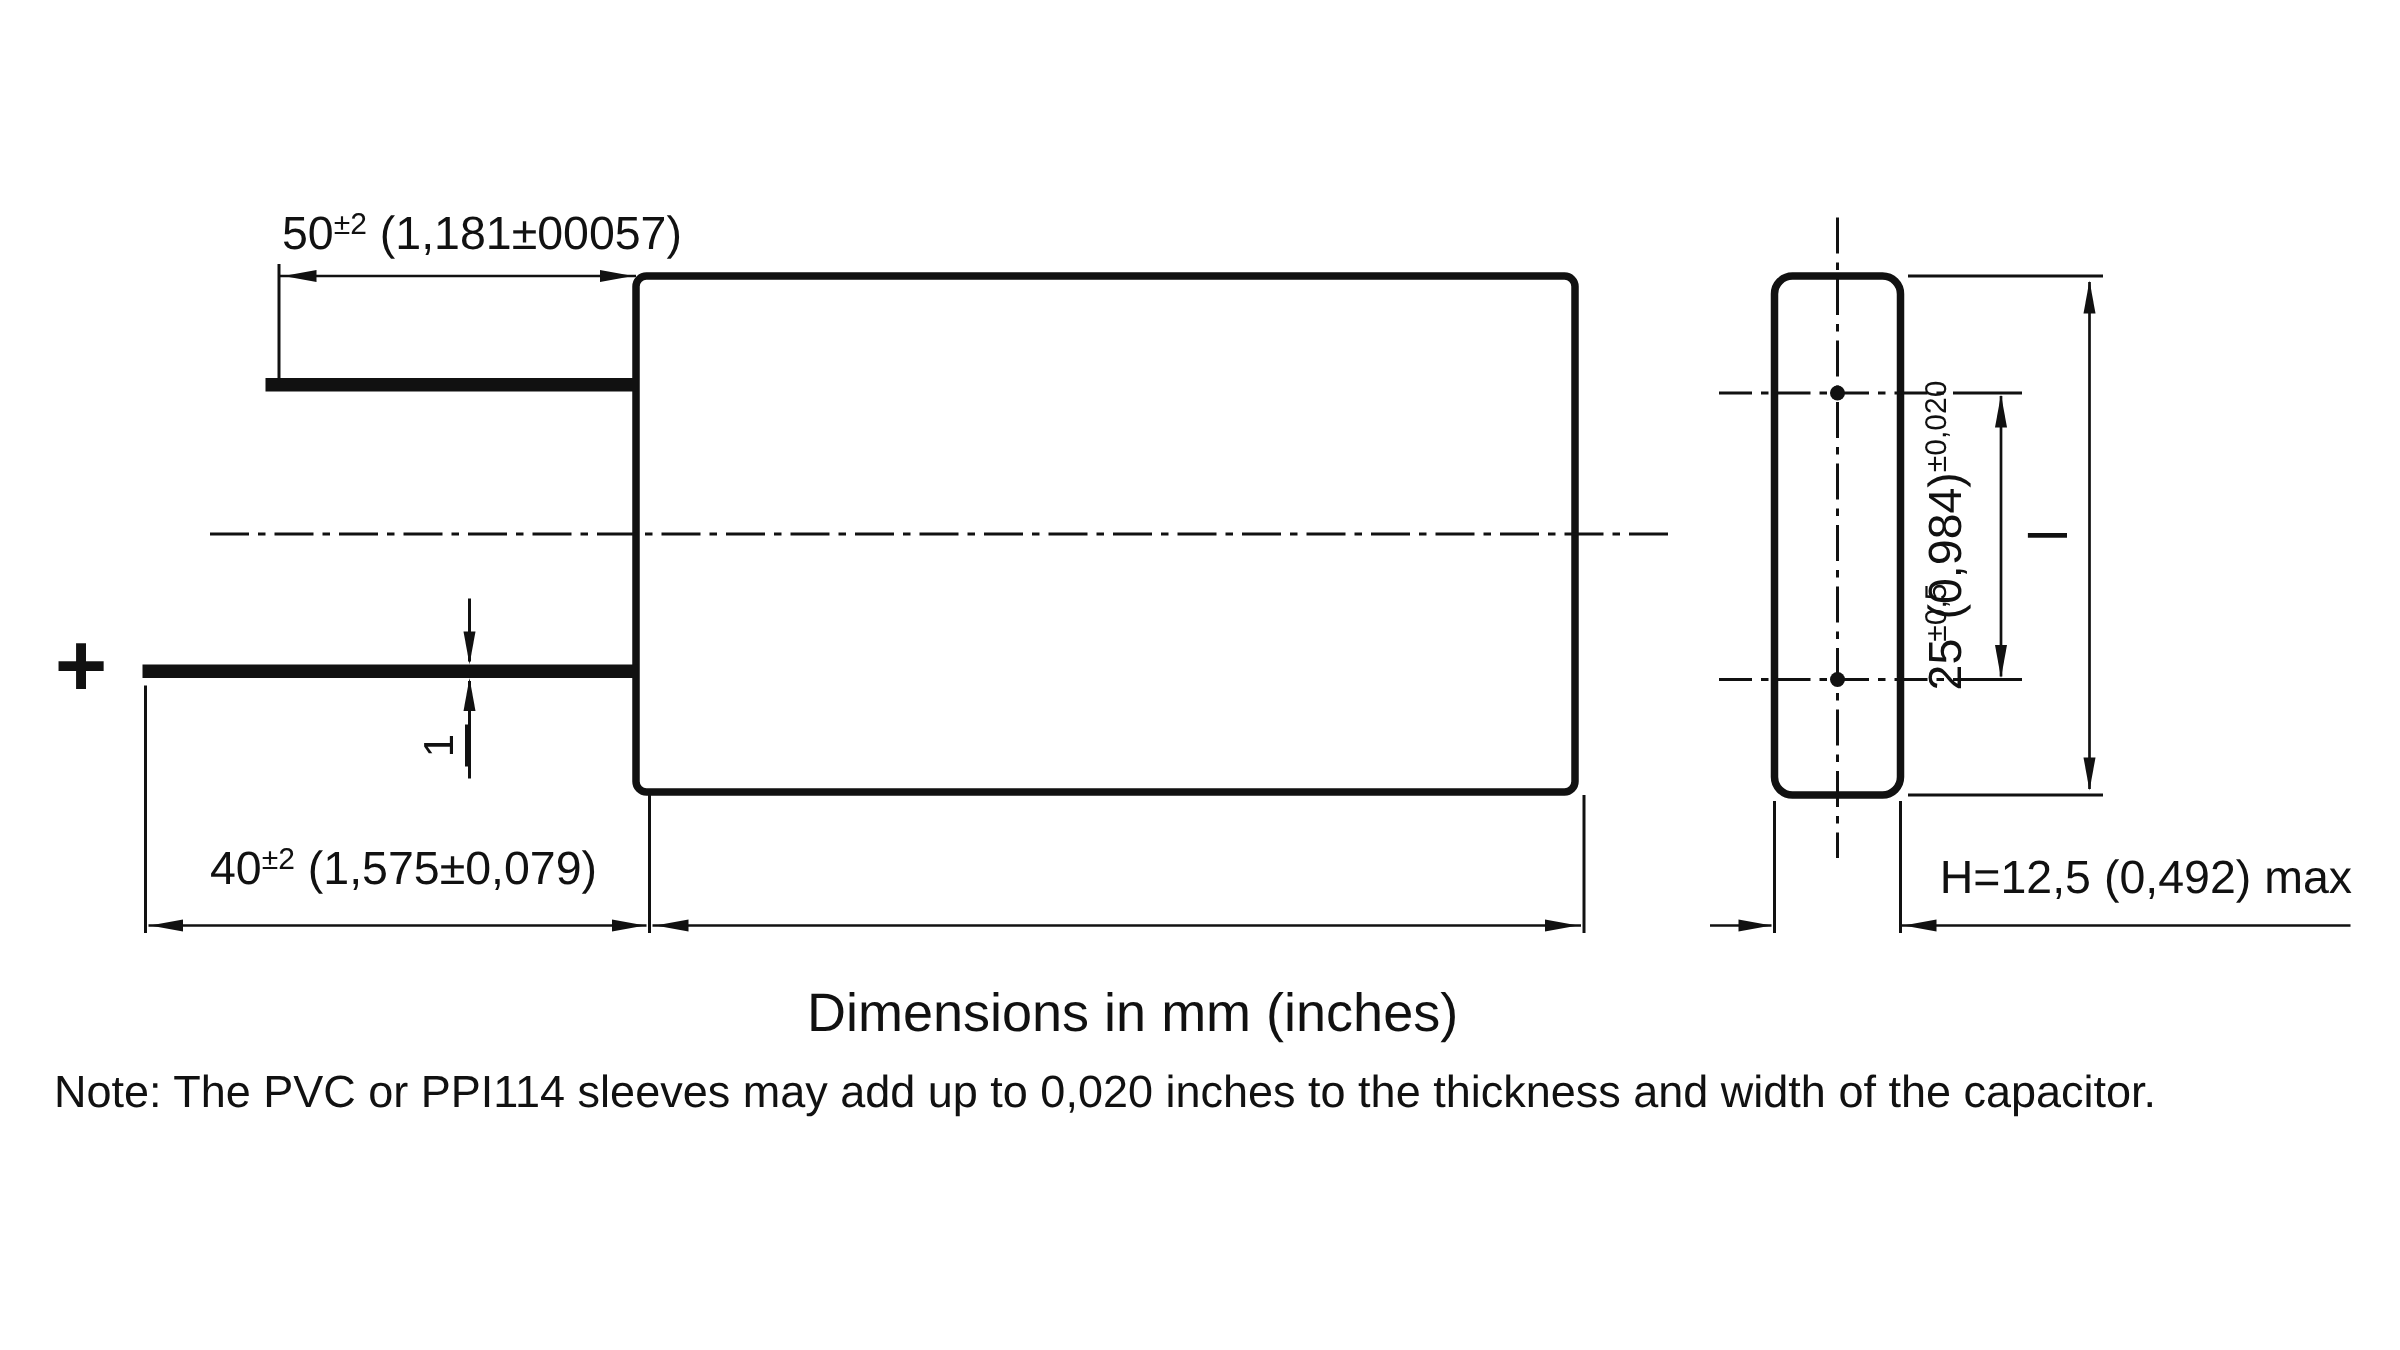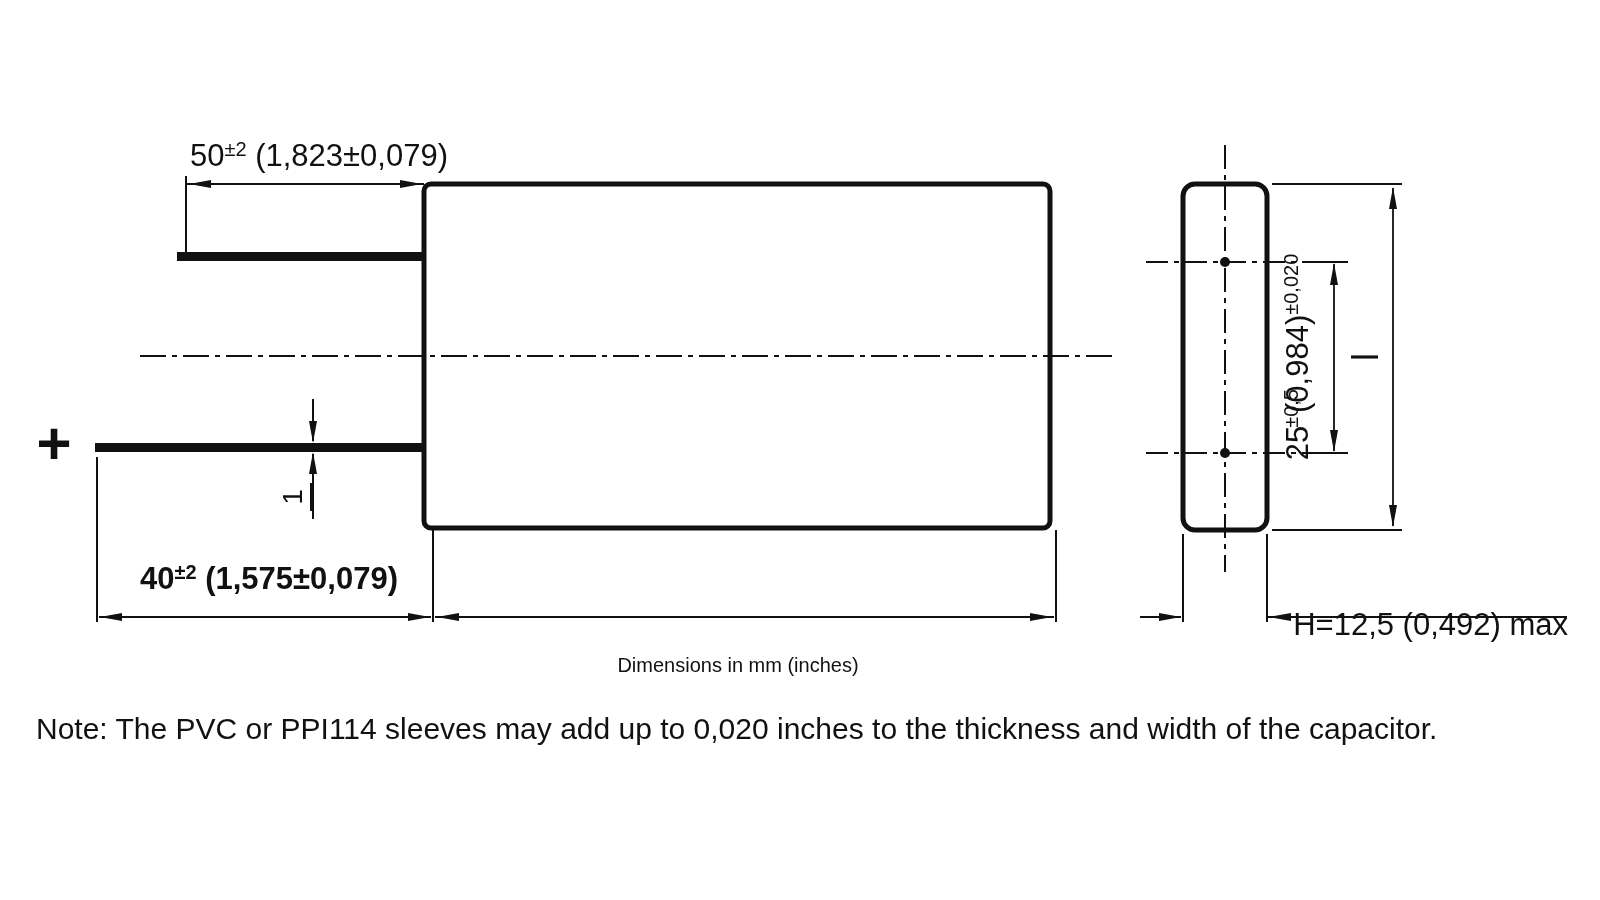--- a/index.html
+++ b/index.html
@@ -6,24 +6,24 @@
   #stage {
     position:relative; width:1600px; height:900px; background:#ffffff;
     font-family:"Liberation Sans","DejaVu Sans",sans-serif; color:#111111;
     overflow:hidden;
   }
   svg { position:absolute; left:0; top:0; }
   .t { position:absolute; font-size:31px; white-space:nowrap; color:#111111; }
   .sup { font-size:20px; vertical-align:10px; letter-spacing:0; }
   .center { text-align:center; }
   .dim30 { left:188px; top:138px; width:262px; }
-  .dim40 { left:118px; top:561px; width:302px;font-weight:bold; }
+  .dim40 { left:118px; top:561px; width:302px; }
   .dimL  { left:610px; top:561px; width:300px; }
-  .dimH  { left:1266px; top:567px; width:302px; text-align:right;margin-top:40px; }
-  .caption { left:538px; top:654px; width:400px; text-align:center; font-size:20px; }
+  .dimH  { left:1266px; top:567px; width:302px; text-align:right; }
+  .caption { left:538px; top:654px; width:400px; text-align:center; font-size:36px; }
   .note { left:36px; top:712px; width:1540px; font-size:30px; }
   .plus { left:24px; top:414px; width:60px; height:60px; font-size:60px; font-weight:bold; line-height:60px; text-align:center; }
   .rot { transform:rotate(-90deg); }
   .t25 { left:1161px; top:337px; width:260px; height:40px; line-height:40px; text-align:center; transform-origin:50% 50%; }
   .t25 .s1 { margin-left:-2px; margin-right:-24px; }
   .lLab { left:1346px; top:337px; width:40px; height:40px; line-height:40px; text-align:center; font-size:36px; transform-origin:50% 50%; }
   .one { left:276px; top:477px; width:40px; height:40px; line-height:34px; text-align:center; font-size:28px; transform-origin:50% 50%; }
   .one span { display:inline-block; border-bottom:2px solid #111111; padding:0 6px; }
 </style>
 </head>
@@ -119,21 +119,21 @@
       </g>
       <g stroke="none" fill="#111111">
         <polygon points="1181,617 1159,613 1159,621"></polygon>
         <polygon points="1269,617 1291,613 1291,621"></polygon>
       </g>
     </g>
   </svg>
 
   <div class="t plus">+</div>
 
-  <div class="t dim30 center"><span>50</span><sup class="sup">±2</sup><span> (1,823±0,079)</span></div>
+  <div class="t dim30 center"><span>50</span><sup class="sup">±2</sup><span> (1,181±00057)</span></div>
 
   <div class="t dim40 center"><span>40</span><sup class="sup">±2</sup><span> (1,575±0,079)</span></div>
 
 
   <div class="t one rot"><span>1</span></div>
 
   <div class="t dimH">H=12,5 (0,492) max</div>
 
   <div class="t t25 rot"><span>25</span><sup class="sup s1">±0,5</sup><span>(0,984)</span><sup class="sup">±0,020</sup></div>
 

